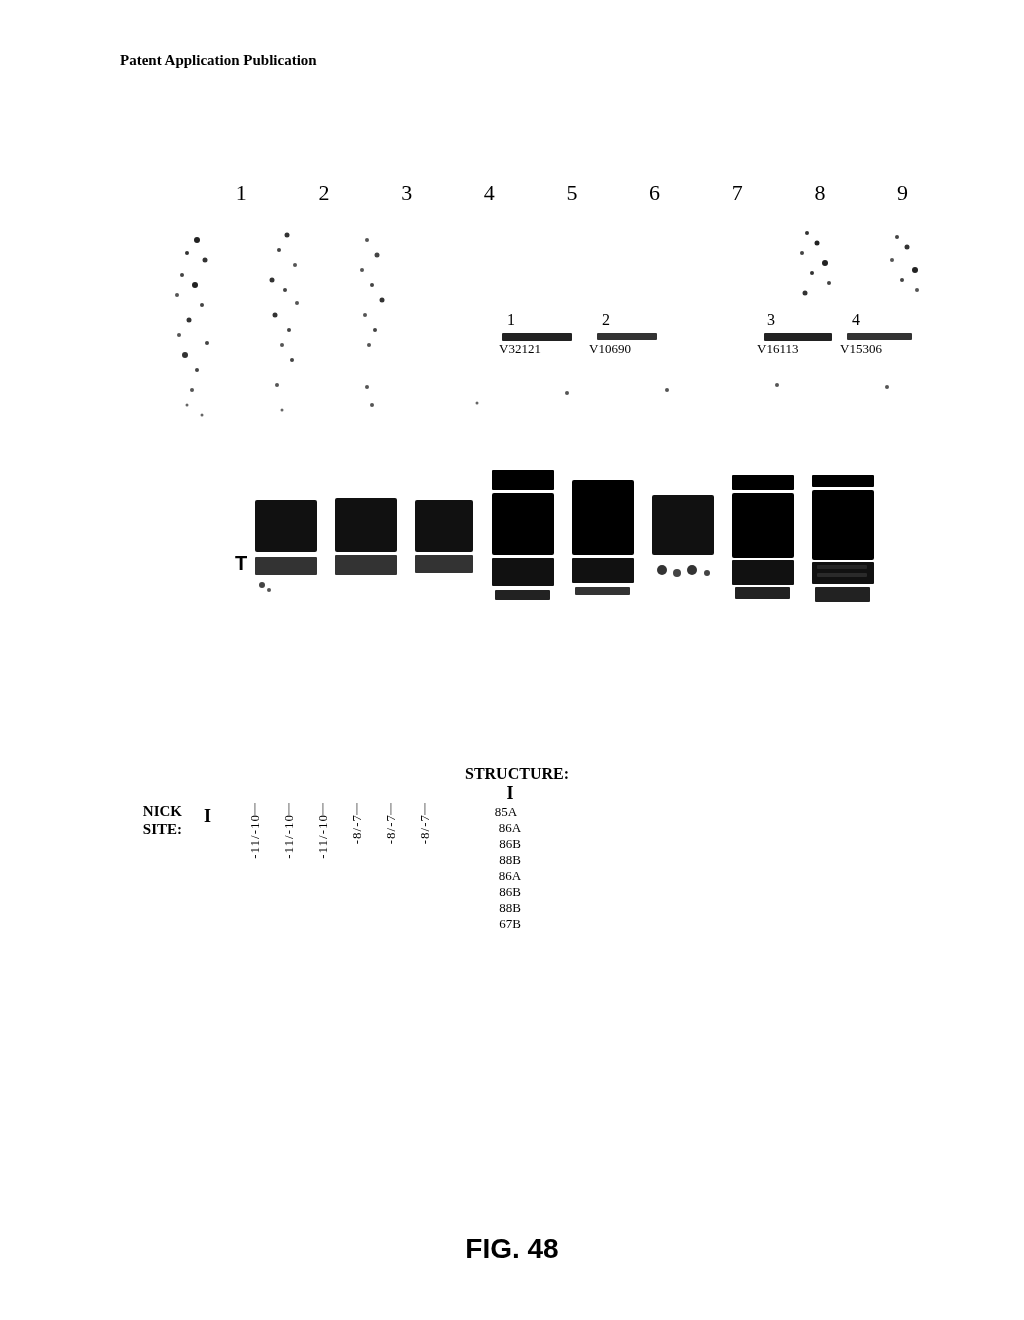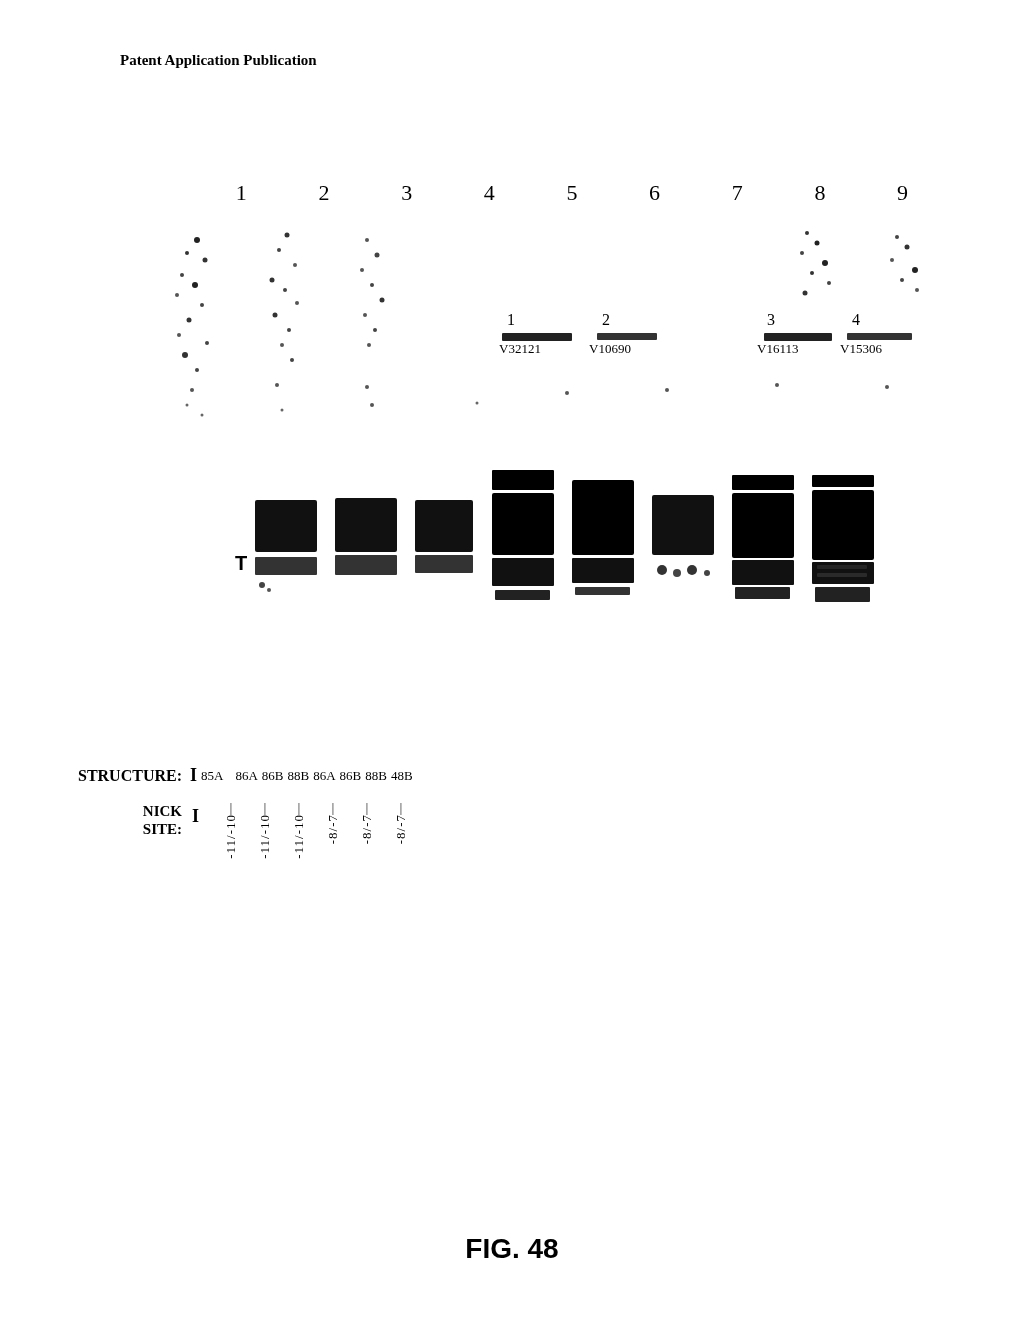--- a/index.html
+++ b/index.html
@@ -71,39 +71,40 @@
 
     
     .structure-row {
       position: absolute;
       top: 640px;
       left: 0;
       right: 0;
       display: flex;
       align-items: center;
       gap: 0;
+      flex-direction: column;
     }
     .structure-label {
       font-size: 16px;
       font-weight: bold;
       width: 130px;
       text-align: right;
       padding-right: 12px;
       flex-shrink: 0;
     }
 
     
     .nick-row {
       position: absolute;
       top: 678px;
       left: 0;
       right: 0;
       display: flex;
       align-items: flex-start;
-      gap: 2px;
+      gap: 14px;
     }
 
     
     .fig-caption {
       position: absolute;
       bottom: 55px;
       left: 0;
       right: 0;
       text-align: center;
       font-size: 28px;
@@ -273,21 +274,21 @@
   <div class="structure-row" style="top: 635px; left: 0; right: 0; display: flex; align-items: center; position: absolute;">
     <span class="structure-label" style="font-size:16px;font-weight:bold;width:130px;text-align:right;padding-right:8px;flex-shrink:0;">STRUCTURE:</span>
     <span class="lane-vertical-bar" style="font-size:18px;font-weight:bold;margin-right:4px;">I</span>
     <span style="font-size:13px;margin-right:12px;">85A</span>
     <span style="font-size:13px;margin-right:4px;">86A</span>
     <span style="font-size:13px;margin-right:4px;">86B</span>
     <span style="font-size:13px;margin-right:4px;">88B</span>
     <span style="font-size:13px;margin-right:4px;">86A</span>
     <span style="font-size:13px;margin-right:4px;">86B</span>
     <span style="font-size:13px;margin-right:4px;">88B</span>
-    <span style="font-size:13px;margin-right:4px;">48B</span>
+    <span style="font-size:13px;margin-right:4px;">67B</span>
   </div>
 
   <div class="nick-row" style="top: 672px; left: 0; right: 0; display: flex; align-items: flex-start; position: absolute;">
     <div style="width:130px;text-align:right;padding-right:8px;flex-shrink:0;font-size:15px;font-weight:bold;line-height:1.2;">
       <span>NICK</span><br>
       <span>SITE:</span>
     </div>
     <span style="font-size:18px;font-weight:bold;margin-right:22px;margin-top:4px;">I</span>
 
     <div style="display:flex;align-items:flex-start;gap:18px;">

